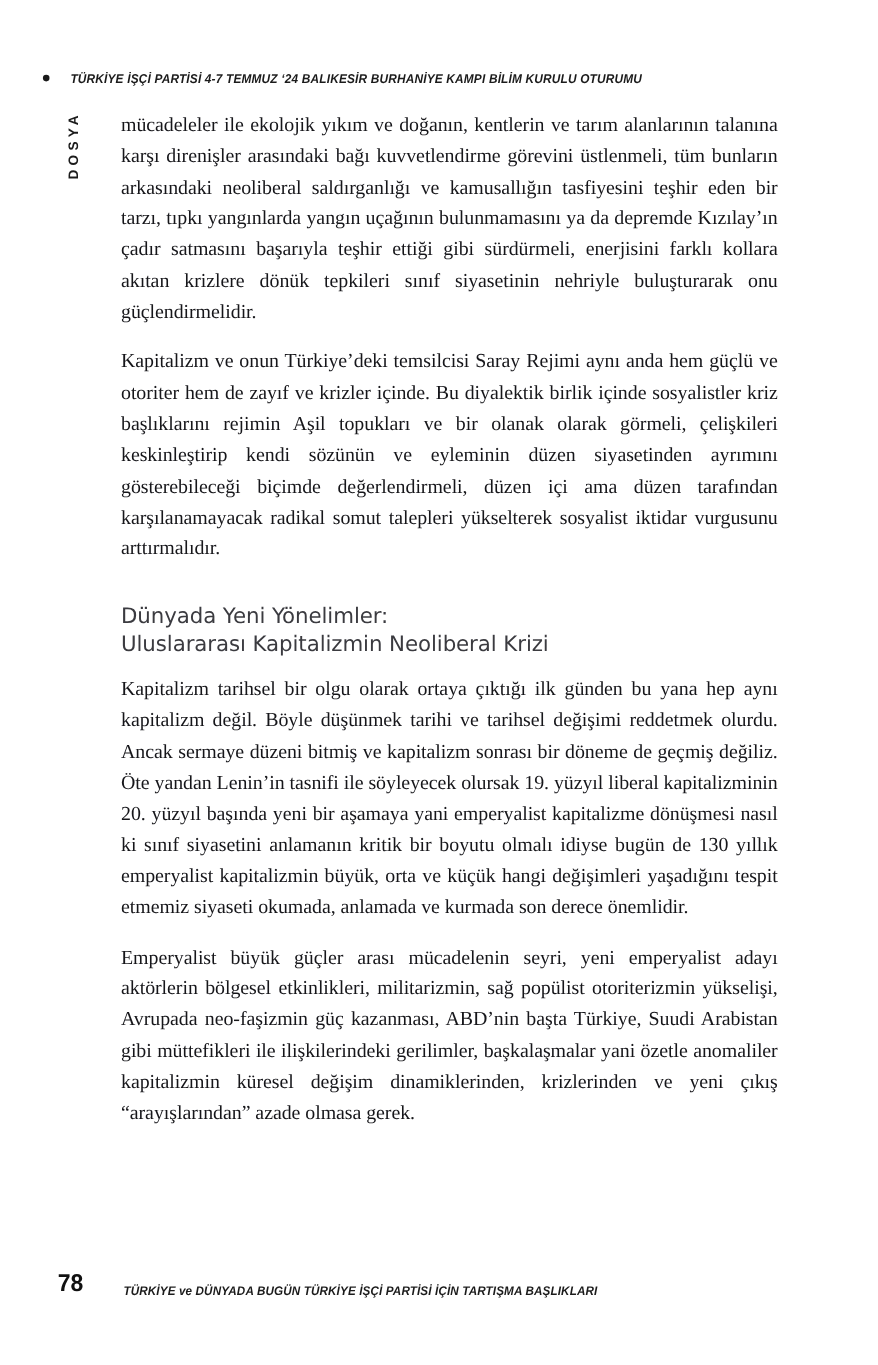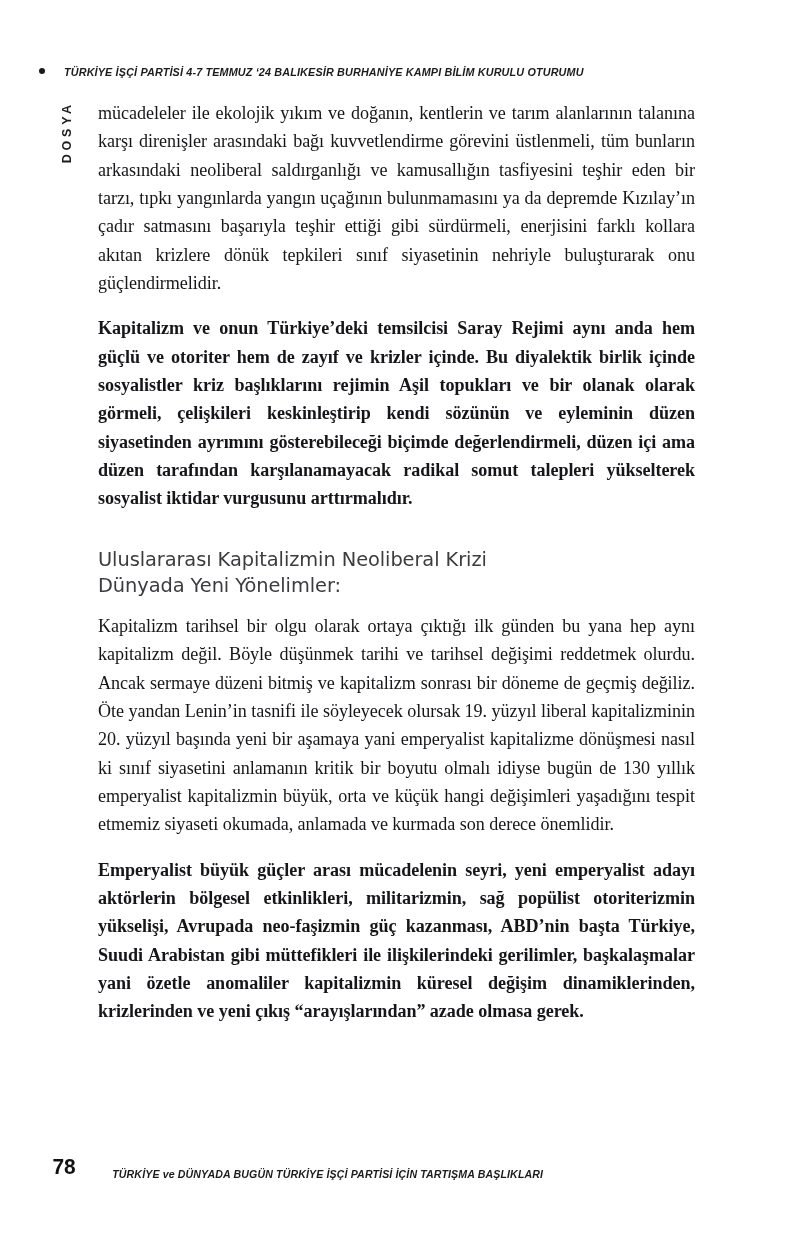--- a/index.html
+++ b/index.html
@@ -91,39 +91,38 @@
     font-weight: 700;
     letter-spacing: 0.30em;
     color: #1b1b1b;
     text-indent: 0.30em;
     white-space: nowrap;
   }
 
   
   .content {
     position: absolute;
-    left: 98px;
+    left: 110px;
     top: 99px;
     width: 597px;
   }
 
   p.body-par {
     margin: 0;
     font-size: 18.1px;
     line-height: 28.35px;
     text-align: justify;
     text-justify: inter-word;
     hyphens: manual;
     color: #16161a;
     letter-spacing: -0.003em;
   }
 
   p.body-par + p.body-par {
     margin-top: 17px;
-    font-weight: bold;
   }
 
   
   .section-heading {
     margin: 34px 0 12px 0;
     font-family: "DejaVu Sans", "Liberation Sans", sans-serif;
     font-size: 19.4px;
     font-weight: 400;
     line-height: 26.5px;
     color: #3b3b40;
@@ -189,22 +188,22 @@
     </div>
   </div>
 
   <div class="content">
 
     <p class="body-par">mücadeleler ile ekolojik yıkım ve doğanın, kentlerin ve tarım alanlarının talanına karşı direnişler arasındaki bağı kuvvetlendirme görevini üstlenmeli, tüm bunların arkasındaki neoliberal saldırganlığı ve kamusallığın tasfiyesini teşhir eden bir tarzı, tıpkı yangınlarda yangın uçağının bulunmamasını ya da depremde Kızılay’ın çadır satmasını başarıyla teşhir ettiği gibi sürdürmeli, enerjisini farklı kollara akıtan krizlere dönük tepkileri sınıf siyasetinin nehriyle buluşturarak onu güçlendirmelidir.</p>
 
     <p class="body-par">Kapitalizm ve onun Türkiye’deki temsilcisi Saray Rejimi aynı anda hem güçlü ve otoriter hem de zayıf ve krizler içinde. Bu diyalektik birlik içinde sosyalistler kriz başlıklarını rejimin Aşil topukları ve bir olanak olarak görmeli, çelişkileri keskinleştirip kendi sözünün ve eyleminin düzen siyasetinden ayrımını gösterebileceği biçimde değerlendirmeli, düzen içi ama düzen tarafından karşılanamayacak radikal somut talepleri yükselterek sosyalist iktidar vurgusunu arttırmalıdır.</p>
 
     <h2 class="section-heading">
+      <span class="hl">Dünyada Yeni Yönelimler:</span>
       <span class="hl">Uluslararası Kapitalizmin Neoliberal Krizi</span>
-      <span class="hl">Dünyada Yeni Yönelimler:</span>
     </h2>
 
     <p class="body-par after-heading">Kapitalizm tarihsel bir olgu olarak ortaya çıktığı ilk günden bu yana hep aynı kapitalizm değil. Böyle düşünmek tarihi ve tarihsel değişimi reddetmek olurdu. Ancak sermaye düzeni bitmiş ve kapitalizm sonrası bir döneme de geçmiş değiliz. Öte yandan Lenin’in tasnifi ile söyleyecek olursak 19. yüzyıl liberal kapitalizminin 20. yüzyıl başında yeni bir aşamaya yani emperyalist kapitalizme dönüşmesi nasıl ki sınıf siyasetini anlamanın kritik bir boyutu olmalı idiyse bugün de 130 yıllık emperyalist kapitalizmin büyük, orta ve küçük hangi değişimleri yaşadığını tespit etmemiz siyaseti okumada, anlamada ve kurmada son derece önemlidir.</p>
 
     <p class="body-par">Emperyalist büyük güçler arası mücadelenin seyri, yeni emperyalist adayı aktörlerin bölgesel etkinlikleri, militarizmin, sağ popülist otoriterizmin yükselişi, Avrupada neo-faşizmin güç kazanması, ABD’nin başta Türkiye, Suudi Arabistan gibi müttefikleri ile ilişkilerindeki gerilimler, başkalaşmalar yani özetle anomaliler kapitalizmin küresel değişim dinamiklerinden, krizlerinden ve yeni çıkış “arayışlarından” azade olmasa gerek.</p>
 
   </div>
 
   <div class="running-footer">
     <span class="footer-page-number">78</span>

